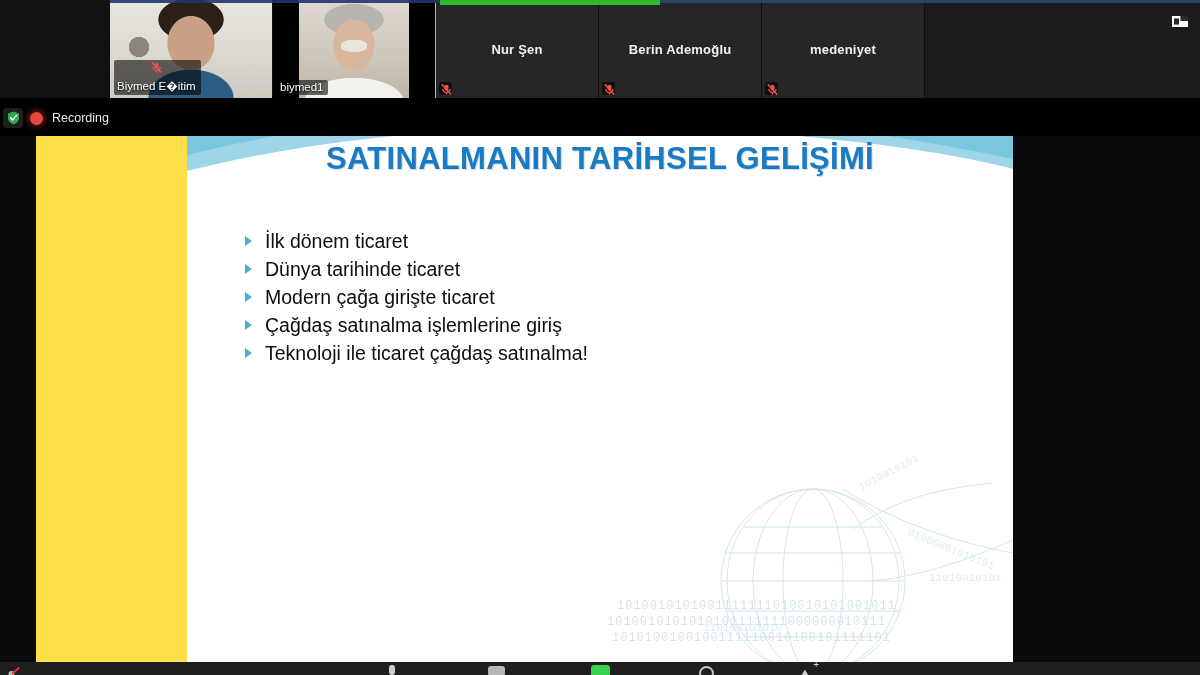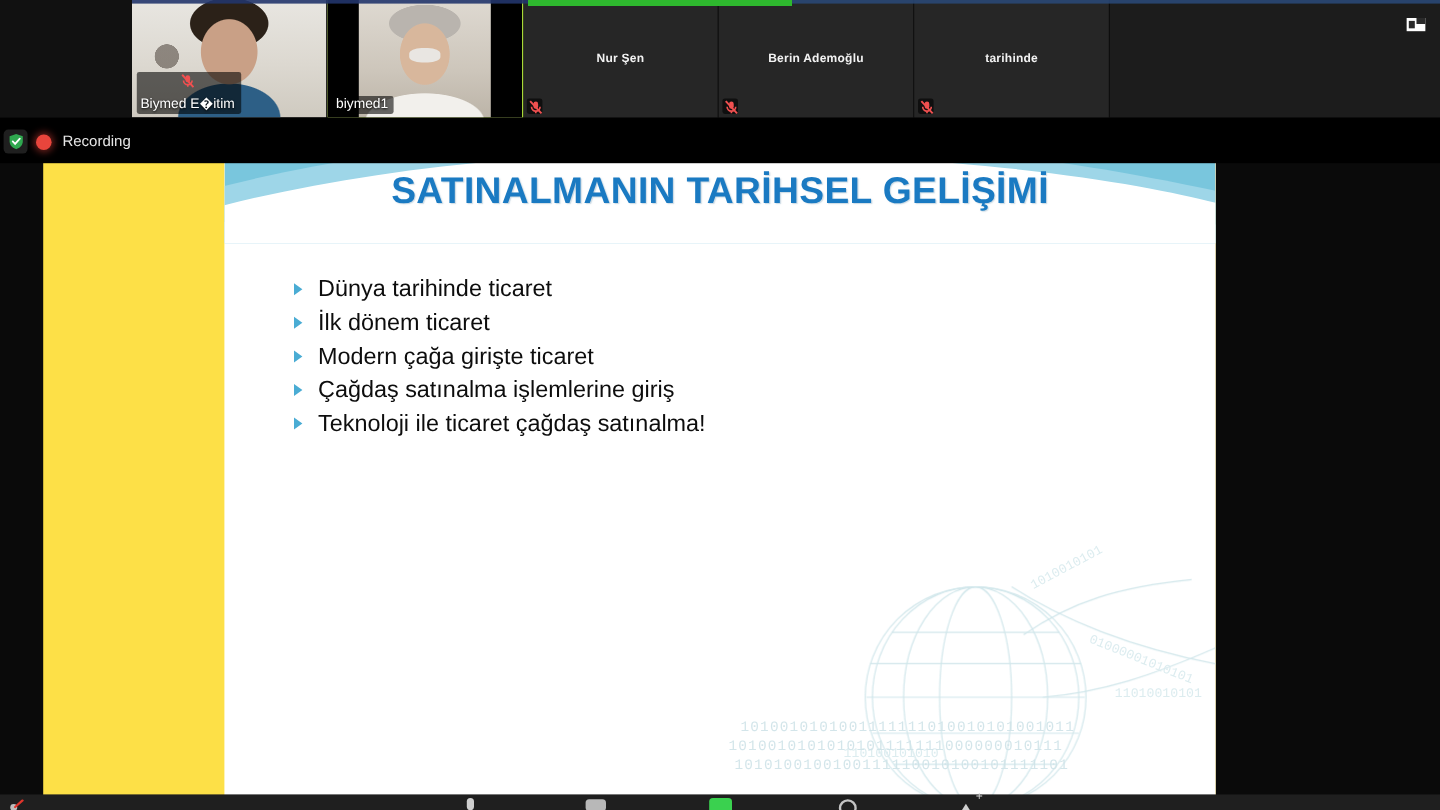--- a/index.html
+++ b/index.html
@@ -67,21 +67,21 @@
   .tile-name {
     position:absolute; left:4px; bottom:3px; z-index:4;
     display:flex; align-items:center; gap:4px;
     background:rgba(0,0,0,.58); padding:1px 5px 2px 3px; border-radius:2px;
     font-size:11.5px; color:#fff; font-weight:400; white-space:nowrap;
     text-shadow:0 1px 2px #000;
     flex-direction:column;
   }
   .name-center {
     position:absolute; left:0; right:0; top:50%; transform:translateY(-50%);
-    text-align:center; color:#f2f2f2; font-size:10px; font-weight:bold;
+    text-align:center; color:#f2f2f2; font-size:13px; font-weight:bold;
     letter-spacing:.2px;
   }
   .mute {
     width:13px; height:13px; flex:none; position:relative; display:inline-block;
   }
   .mute svg { display:block; width:13px; height:13px; }
   .mute-corner {
     position:absolute; left:3px; bottom:3px; z-index:4;
     background:rgba(0,0,0,.6); border-radius:2px; padding:1px;
   }
@@ -234,21 +234,21 @@
           <rect x="5.6" y="2" width="4.8" height="7.4" rx="2.4" fill="#f05050" stroke="none"></rect>
           <path d="M3.6 7.4a4.4 4.4 0 0 0 8.8 0"></path>
               <path d="M8 11.8v2.2"></path>
           <path d="M2.2 1.6 L13.8 14.2" stroke-width="2"></path>
             </g>
           </svg>
       </span>
     </div>
 
     <div class="tile">
-      <div class="name-center">tarihinde</div>
+      <div class="name-center">medeniyet</div>
       <span class="mute mute-corner">
         <svg viewBox="0 0 16 16">
             <g stroke="#f05050" stroke-width="1.7" fill="none">
           <rect x="5.6" y="2" width="4.8" height="7.4" rx="2.4" fill="#f05050" stroke="none"></rect>
           <path d="M3.6 7.4a4.4 4.4 0 0 0 8.8 0"></path>
               <path d="M8 11.8v2.2"></path>
           <path d="M2.2 1.6 L13.8 14.2" stroke-width="2"></path>
             </g>
           </svg>
       </span>
@@ -319,27 +319,27 @@
       </div>
       <div class="binrow" style="left:430px;bottom:52px;margin-top:13px;">1010010101001111111010010101001011</div>
       <div class="binrow" style="left:420px;bottom:36px;margin-top:40px;">1010010101010101111111000000010111</div>
       <div class="binrow" style="left:425px;bottom:20px;">1010100100100111110010100101111101</div>
 
       <div class="bullets">
         <div class="bullet">
           <span class="tri">
               <i></i>
             </span>
+          <span class="btxt">İlk dönem ticaret</span>
+        </div>
+        <div class="bullet">
+          <span class="tri">
+              <i></i>
+            </span>
           <span class="btxt">Dünya tarihinde ticaret</span>
-        </div>
-        <div class="bullet">
-          <span class="tri">
-              <i></i>
-            </span>
-          <span class="btxt">İlk dönem ticaret</span>
         </div>
         <div class="bullet">
           <span class="tri">
               <i></i>
             </span>
           <span class="btxt">Modern çağa girişte ticaret</span>
         </div>
         <div class="bullet">
           <span class="tri">
               <i></i>

